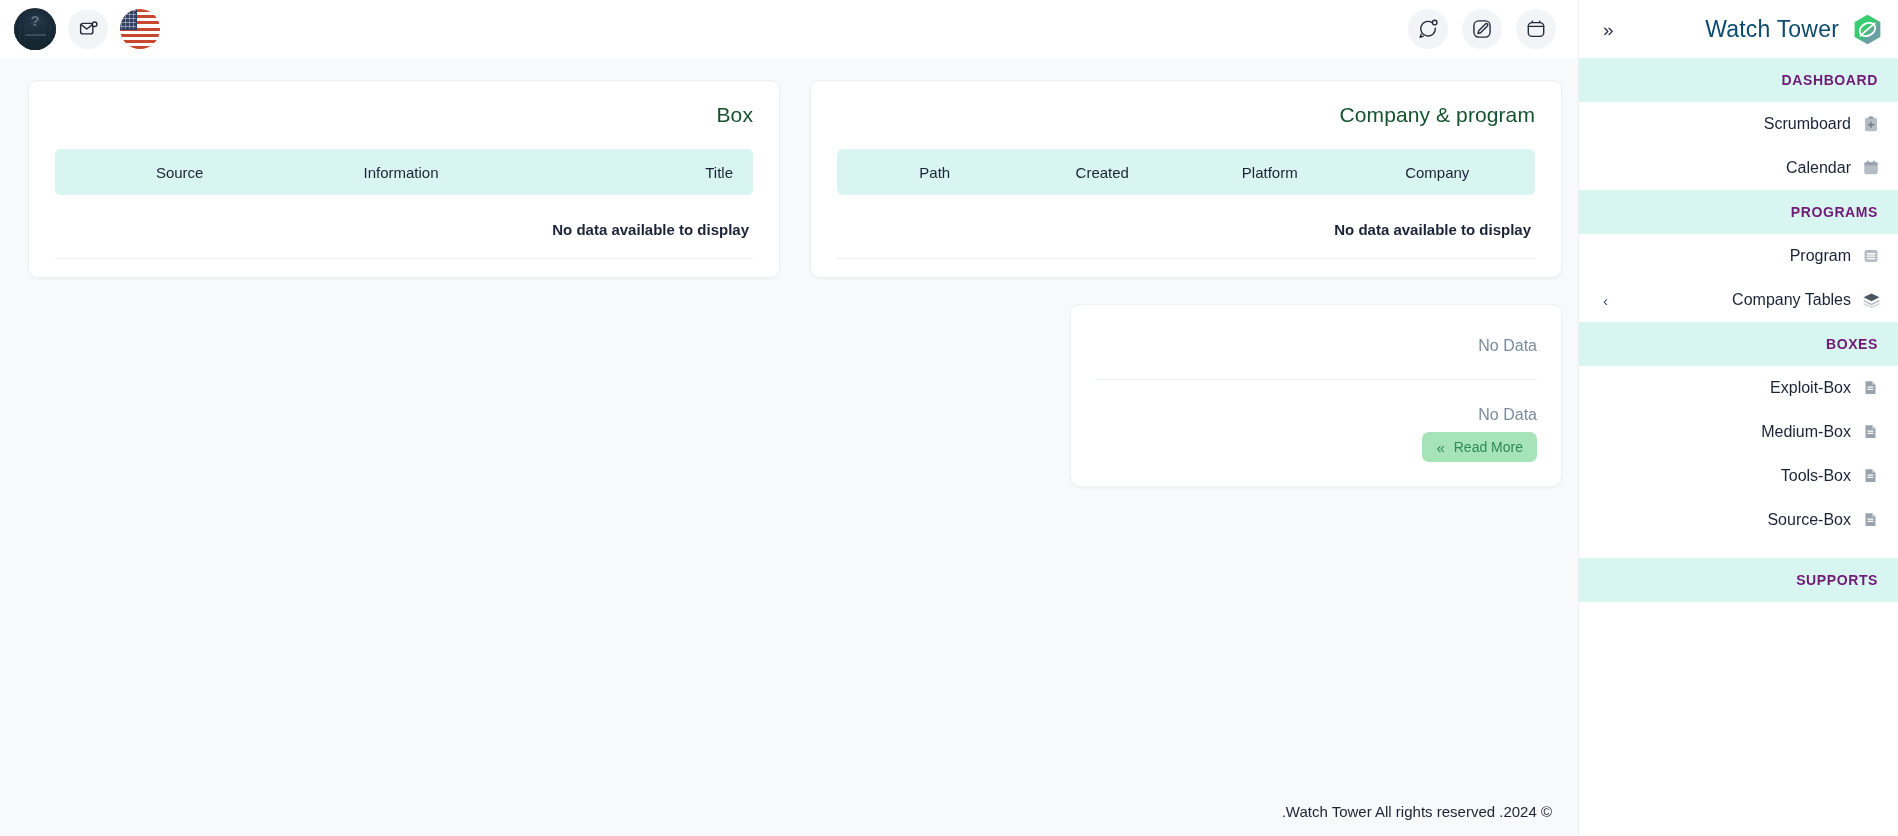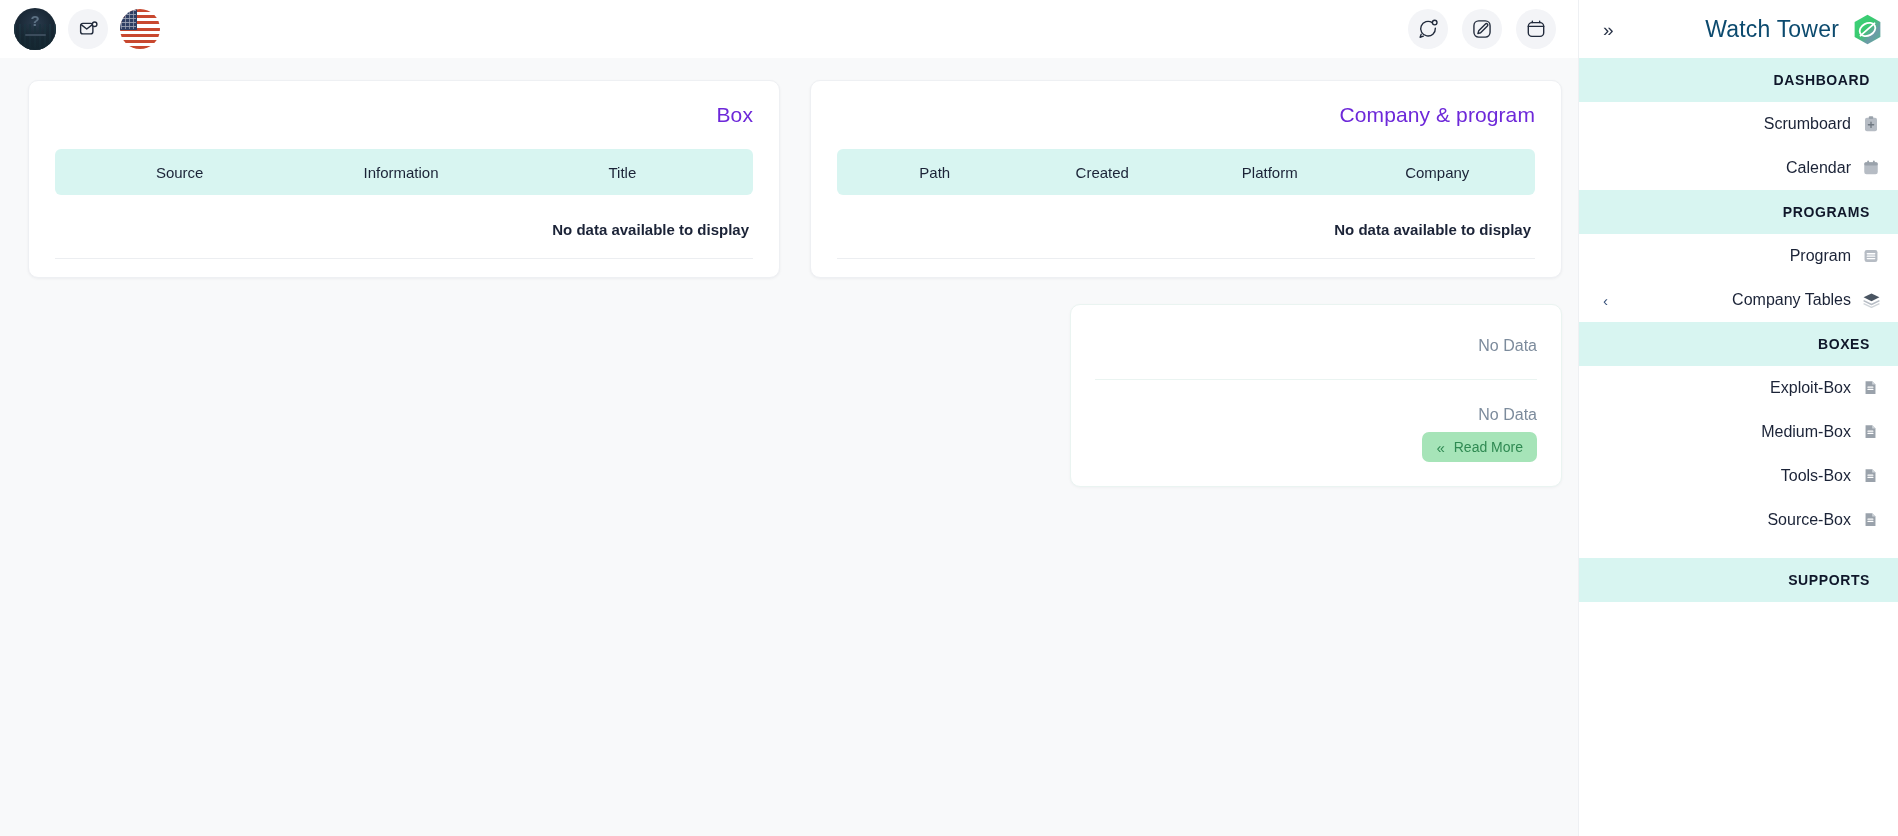--- a/index.html
+++ b/index.html
@@ -156,21 +156,21 @@
 
   .card-a { width: 752px; }
   .card-b { width: 752px; }
 
   .card-inner { padding: 22px 26px 18px 26px; }
 
   .card-title {
     text-align: right;
     font-size: 21px;
     font-weight: 400;
-    color: #6d28d9;
+    color: #14532d;
     letter-spacing: .1px;
     margin-bottom: 22px;
   }
 
   .thead {
     display: flex;
     flex-direction: row-reverse;
     background: #d8f5f1;
     border-radius: 6px;
     height: 46px;
@@ -178,21 +178,21 @@
     padding: 0 14px;
   }
   .th {
     font-size: 15px;
     font-weight: 400;
     color: #1b2337;
     text-align: center;
     flex: 1 1 0;
     white-space: nowrap;
   }
-  .thead.cols3 .th:first-child { text-align: center; padding-right: 6px; }
+  .thead.cols3 .th:first-child { text-align: right; padding-right: 6px; }
   .thead.cols4 .th:first-child { text-align: center; }
 
   .tbody-empty {
     text-align: right;
     font-size: 15px;
     font-weight: 700;
     color: #1b2337;
     padding: 26px 4px 20px 4px;
     border-bottom: 1px solid #eceef1;
   }
@@ -291,26 +291,26 @@
     color: #2a3448;
     cursor: pointer;
     line-height: 1;
     padding: 4px 6px;
   }
 
   .nav { flex: 1 1 auto; overflow: hidden; }
 
   .section-head {
     background: #d8f5f1;
-    color: #0f172a;
+    color: #701a75;
     font-size: 14px;
     font-weight: 700;
     letter-spacing: .6px;
     text-align: right;
-    padding: 14px 28px 14px 20px;
+    padding: 14px 20px 14px 20px;
   }
 
   .nav-item {
     display: flex;
     flex-direction: row-reverse;
     align-items: center;
     gap: 11px;
     padding: 13px 18px 13px 18px;
     cursor: pointer;
     background: #ffffff;
@@ -444,20 +444,23 @@
               <span>Read More</span>
               <span class="chev">«</span>
             </button>
           </div>
 
         </div>
       </div>
 
     </div>
 
+    <div class="footer">
+      <span>.Watch Tower All rights reserved .2024 ©</span>
+    </div>
 
   </div>
 
   <div class="sidebar">
 
     <div class="brand">
 
       <div class="brand-logo">
         <svg width="33" height="33" viewBox="0 0 40 40">
           <defs>

